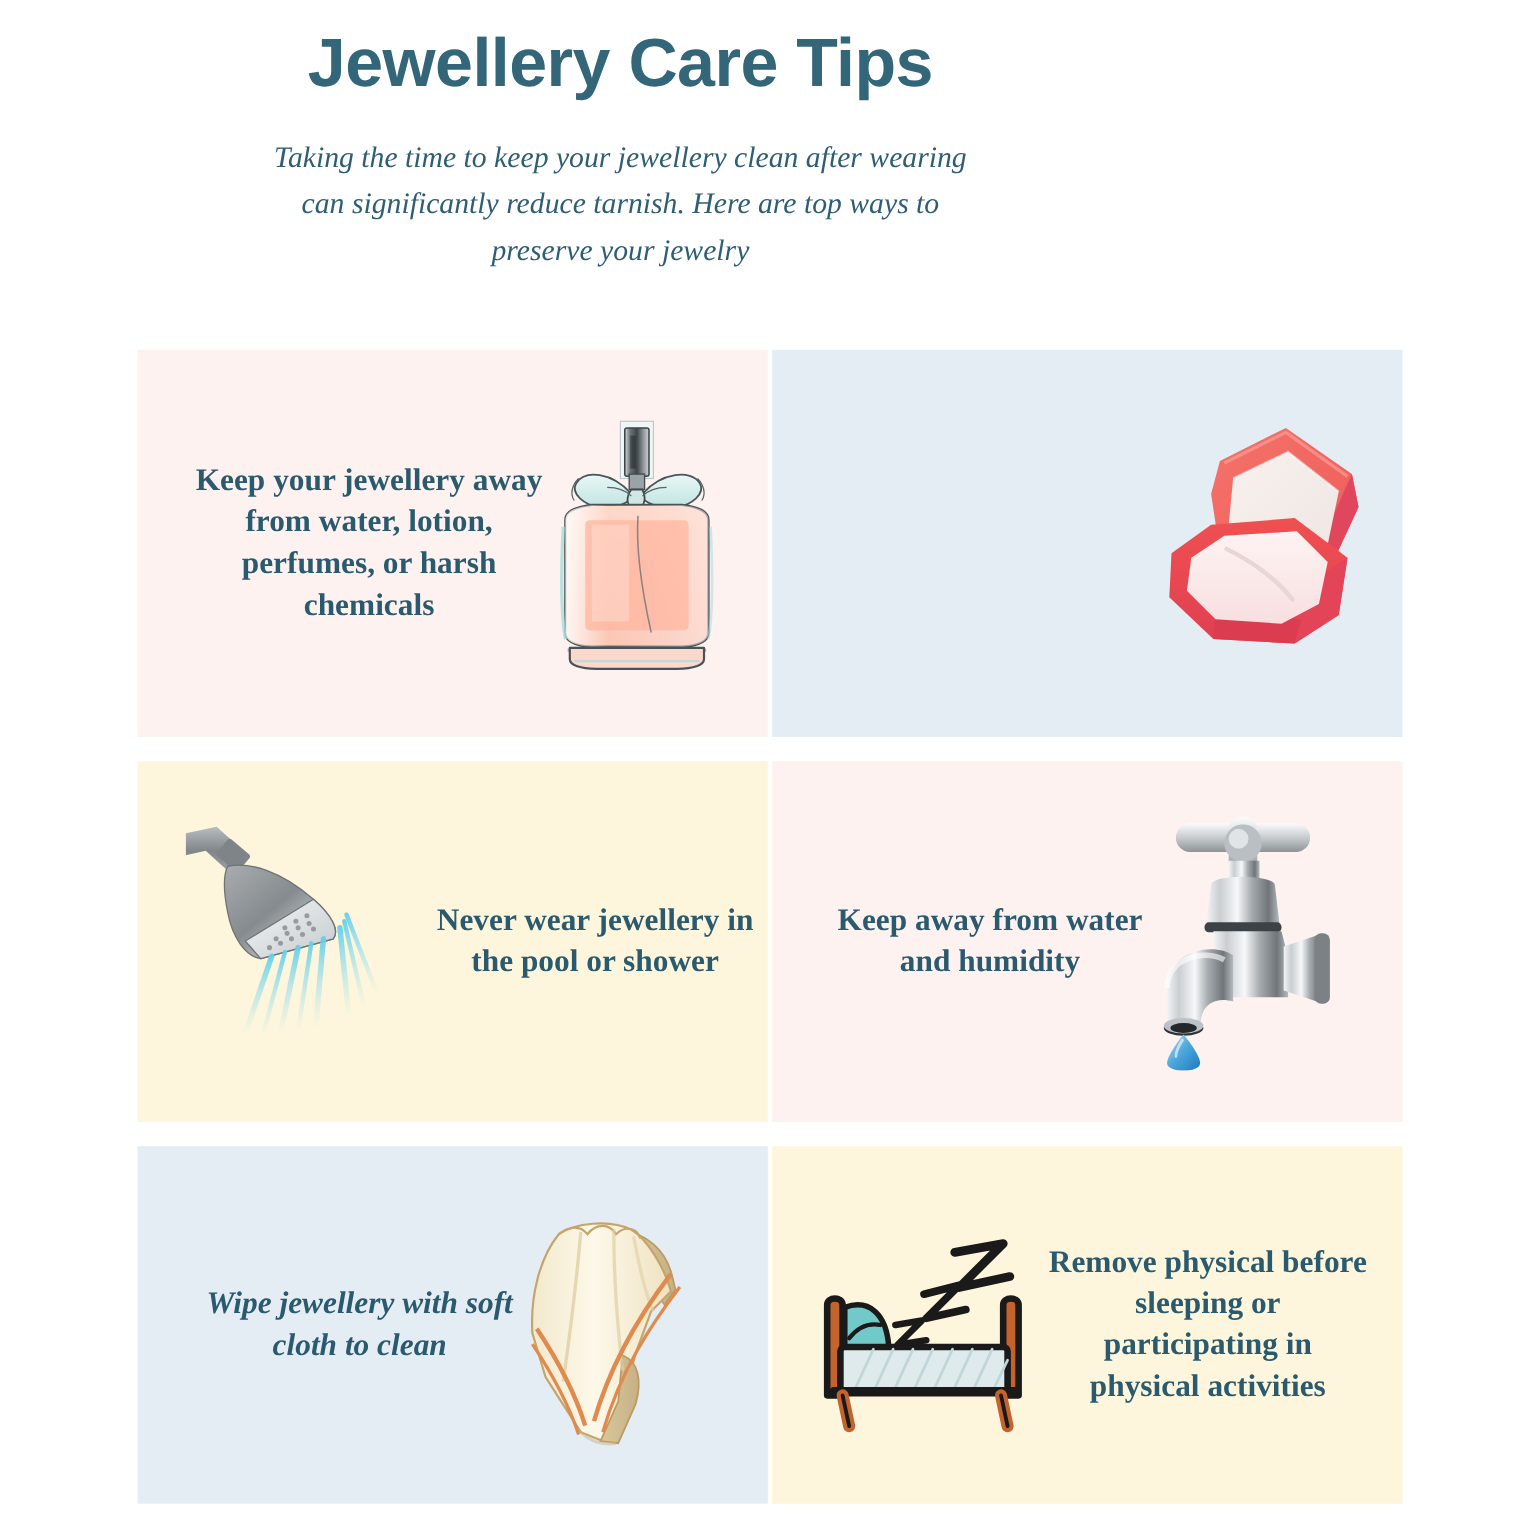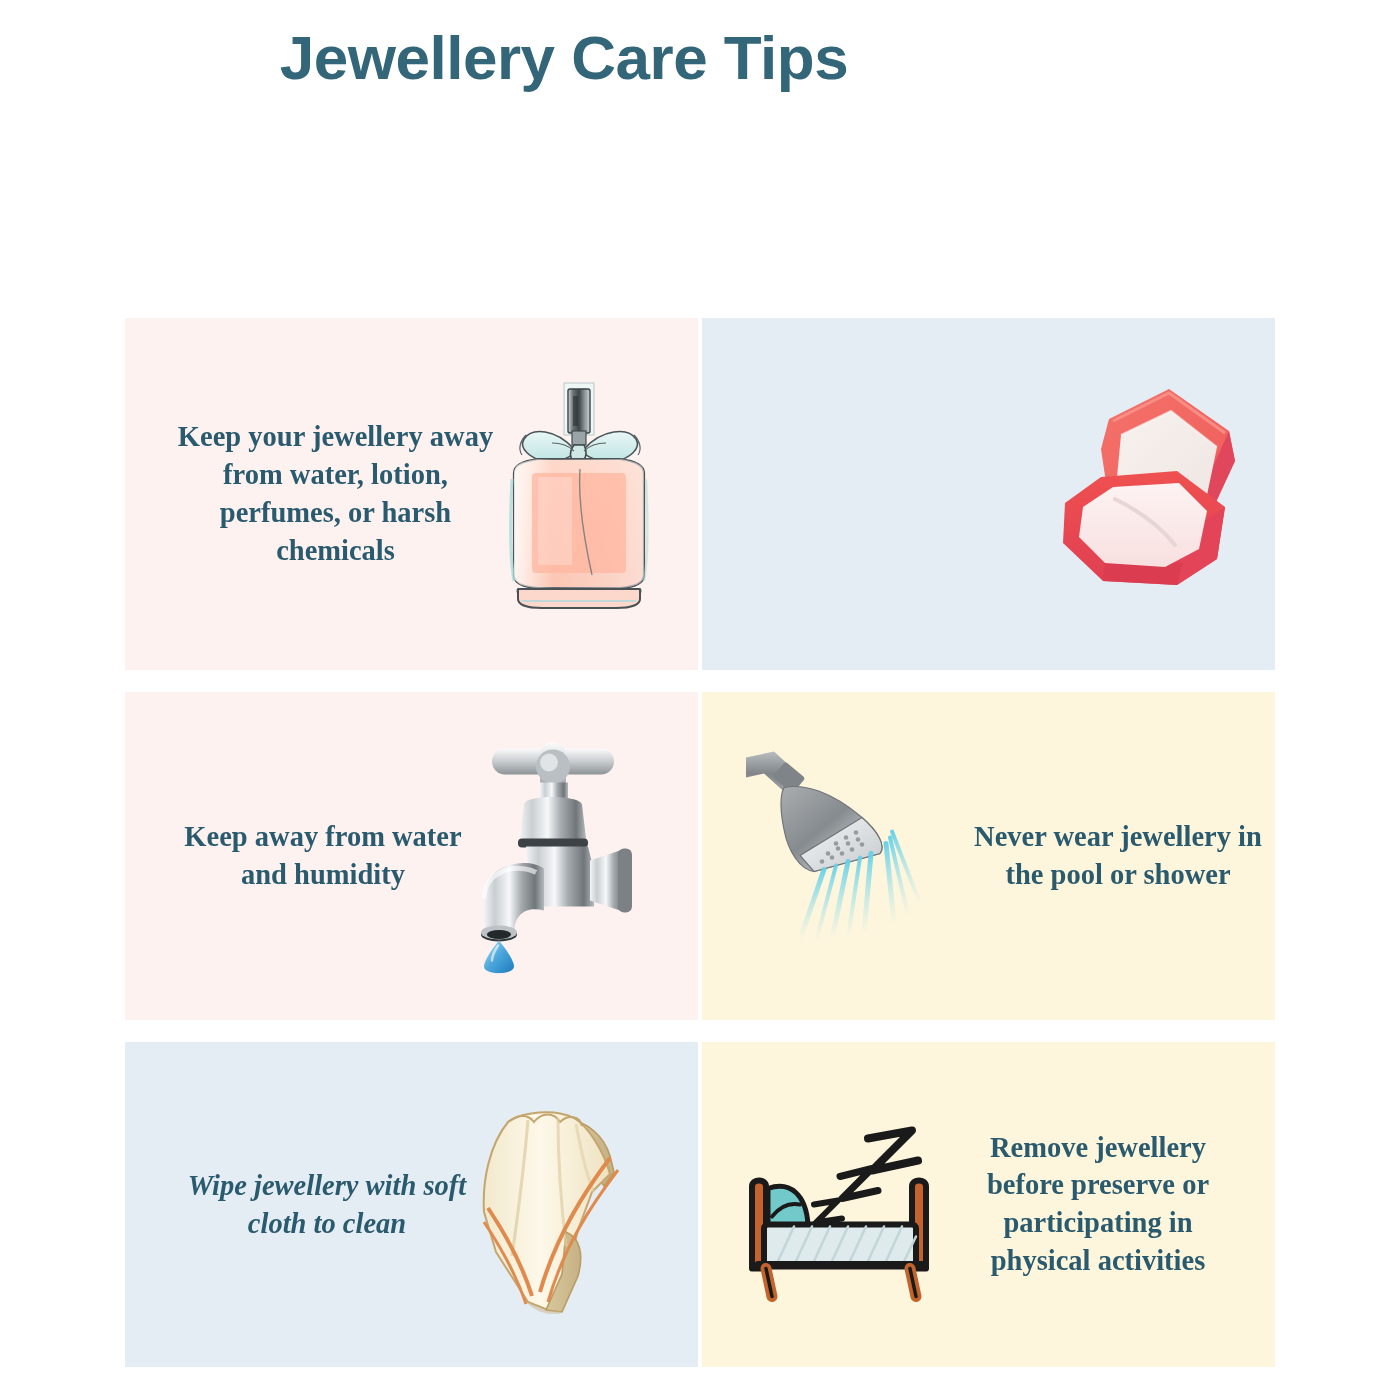--- a/index.html
+++ b/index.html
@@ -87,20 +87,21 @@
 
   .art{line-height:0;}
 </style>
 </head>
 <body>
 
 <div class="page">
 
   <div class="header">
     <h1 class="title">Jewellery Care Tips</h1>
+    <p class="subtitle">Taking the time to keep your jewellery clean after wearing can significantly reduce tarnish. Here are top ways to preserve your jewelry</p>
   </div>
 
   <div class="grid">
 
     <div class="card pink c1">
       <div class="card-text">Keep your jewellery away from water, lotion, perfumes, or harsh chemicals</div>
       <div class="art">
         <svg width="180" height="250" viewBox="0 0 180 250">
           <defs>
             <linearGradient id="pfLiq" x1="0" y1="0" x2="1" y2="1">
@@ -190,74 +191,20 @@
 
           <path d="M8 126 L44 100 L120 94 L168 130 L160 182 L120 208 L46 204 L6 166 Z" fill="url(#boxRed)"></path>
           <path d="M168 130 L160 182 L120 208 L126 158 Z" fill="#e34458"></path>
           <path d="M46 204 L120 208 L126 186 L48 182 Z" fill="#d93c50" opacity=".85"></path>
 
           <path d="M26 130 L56 110 L122 106 L150 134 L142 172 L108 190 L48 186 L22 160 Z" fill="url(#cream2)"></path>
 
           <path d="M58 122 C82 134, 104 150, 118 168" fill="none" stroke="#e6d3d3" stroke-width="4" stroke-linecap="round" opacity=".9"></path>
 
           <path d="M56 44 L112 16 L168 56" fill="none" stroke="#f89a92" stroke-width="3" opacity=".75"></path>
-        </svg>
-      </div>
-    </div>
-
-    <div class="card pink c4">
-      <div class="card-text">Keep away from water and humidity</div>
-      <div class="art">
-        <svg width="180" height="235" viewBox="0 0 180 235">
-          <defs>
-            <linearGradient id="fcSteel" x1="0" y1="0" x2="1" y2="0">
-              <stop offset="0%" stop-color="#f2f4f5"></stop>
-              <stop offset="18%" stop-color="#c9ced1"></stop>
-              <stop offset="42%" stop-color="#f6f8f9"></stop>
-              <stop offset="62%" stop-color="#a5abaf"></stop>
-              <stop offset="85%" stop-color="#6f7578"></stop>
-              <stop offset="100%" stop-color="#b4babd"></stop>
-            </linearGradient>
-            <linearGradient id="fcHandle" x1="0" y1="0" x2="0" y2="1">
-              <stop offset="0%" stop-color="#fafbfb"></stop>
-              <stop offset="50%" stop-color="#c7cccf"></stop>
-              <stop offset="100%" stop-color="#8d9396"></stop>
-            </linearGradient>
-            <linearGradient id="fcDrop" x1="0" y1="0" x2="1" y2="1">
-              <stop offset="0%" stop-color="#bfe6f7"></stop>
-              <stop offset="45%" stop-color="#4fa9dd"></stop>
-              <stop offset="100%" stop-color="#1d7bbd"></stop>
-            </linearGradient>
-          </defs>
-
-          <rect x="22" y="10" width="122" height="26" rx="13" fill="url(#fcHandle)"></rect>
-          <rect x="70" y="4" width="26" height="52" rx="12" fill="url(#fcHandle)"></rect>
-          <circle cx="83" cy="28" r="17" fill="#b9bfc2"></circle>
-          <circle cx="79" cy="24" r="9" fill="#e6eaec" opacity=".85"></circle>
-
-          <rect x="70" y="44" width="28" height="22" fill="url(#fcSteel)"></rect>
-
-          <path d="M54 66 C54 56, 110 56, 112 66 L116 100 C116 112, 50 112, 50 100 Z" fill="url(#fcSteel)"></path>
-          <rect x="48" y="100" width="70" height="9" rx="4" fill="#3c4245"></rect>
-
-          <path d="M56 108 L118 108 L124 132 L124 168 L62 168 Z" fill="url(#fcSteel)"></path>
-
-          <path d="M120 122 L150 112 L158 124 L158 160 L150 172 L120 162 Z" fill="url(#fcSteel)"></path>
-          <rect x="148" y="110" width="14" height="64" rx="6" fill="#7b8184"></rect>
-
-          <path d="M14 160 C14 124, 58 118, 74 130 L74 172 C60 168, 44 172, 44 196
-                   L14 196 Z" fill="url(#fcSteel)"></path>
-          <path d="M14 160 C14 132, 48 124, 66 134" fill="none" stroke="#ffffff" stroke-width="5" opacity=".6"></path>
-
-          <ellipse cx="29" cy="196" rx="18" ry="7" fill="#2e3336"></ellipse>
-          <ellipse cx="29" cy="194" rx="18" ry="7" fill="#bcc2c5"></ellipse>
-          <ellipse cx="29" cy="196" rx="12" ry="4.5" fill="#23282b"></ellipse>
-
-          <path d="M29 202 C29 202, 14 220, 14 228 C14 237, 44 237, 44 228 C44 220, 29 202, 29 202 Z" fill="url(#fcDrop)"></path>
-          <path d="M22 222 C22 216, 26 210, 28 207" fill="none" stroke="#ffffff" stroke-width="2.5" opacity=".6" stroke-linecap="round"></path>
         </svg>
       </div>
     </div>
 
     <div class="card cream c3">
       <div class="art">
         <svg width="210" height="205" viewBox="0 0 210 205">
           <defs>
             <linearGradient id="shChrome" x1="0" y1="0" x2="1" y2="1">
               <stop offset="0%" stop-color="#a9adb0"></stop>
@@ -312,20 +259,74 @@
             <line x1="140" y1="106" x2="140" y2="186" stroke="url(#shWater)" stroke-width="4"></line>
             <line x1="146" y1="100" x2="154" y2="180" stroke="url(#shWater)" stroke-width="5"></line>
             <line x1="150" y1="94" x2="168" y2="172" stroke="url(#shWater)" stroke-width="4"></line>
             <line x1="152" y1="88" x2="180" y2="160" stroke="url(#shWater)" stroke-width="4"></line>
           </g>
         </svg>
       </div>
       <div class="card-text">Never wear jewellery in the pool or shower</div>
     </div>
 
+    <div class="card pink c4">
+      <div class="card-text">Keep away from water and humidity</div>
+      <div class="art">
+        <svg width="180" height="235" viewBox="0 0 180 235">
+          <defs>
+            <linearGradient id="fcSteel" x1="0" y1="0" x2="1" y2="0">
+              <stop offset="0%" stop-color="#f2f4f5"></stop>
+              <stop offset="18%" stop-color="#c9ced1"></stop>
+              <stop offset="42%" stop-color="#f6f8f9"></stop>
+              <stop offset="62%" stop-color="#a5abaf"></stop>
+              <stop offset="85%" stop-color="#6f7578"></stop>
+              <stop offset="100%" stop-color="#b4babd"></stop>
+            </linearGradient>
+            <linearGradient id="fcHandle" x1="0" y1="0" x2="0" y2="1">
+              <stop offset="0%" stop-color="#fafbfb"></stop>
+              <stop offset="50%" stop-color="#c7cccf"></stop>
+              <stop offset="100%" stop-color="#8d9396"></stop>
+            </linearGradient>
+            <linearGradient id="fcDrop" x1="0" y1="0" x2="1" y2="1">
+              <stop offset="0%" stop-color="#bfe6f7"></stop>
+              <stop offset="45%" stop-color="#4fa9dd"></stop>
+              <stop offset="100%" stop-color="#1d7bbd"></stop>
+            </linearGradient>
+          </defs>
+
+          <rect x="22" y="10" width="122" height="26" rx="13" fill="url(#fcHandle)"></rect>
+          <rect x="70" y="4" width="26" height="52" rx="12" fill="url(#fcHandle)"></rect>
+          <circle cx="83" cy="28" r="17" fill="#b9bfc2"></circle>
+          <circle cx="79" cy="24" r="9" fill="#e6eaec" opacity=".85"></circle>
+
+          <rect x="70" y="44" width="28" height="22" fill="url(#fcSteel)"></rect>
+
+          <path d="M54 66 C54 56, 110 56, 112 66 L116 100 C116 112, 50 112, 50 100 Z" fill="url(#fcSteel)"></path>
+          <rect x="48" y="100" width="70" height="9" rx="4" fill="#3c4245"></rect>
+
+          <path d="M56 108 L118 108 L124 132 L124 168 L62 168 Z" fill="url(#fcSteel)"></path>
+
+          <path d="M120 122 L150 112 L158 124 L158 160 L150 172 L120 162 Z" fill="url(#fcSteel)"></path>
+          <rect x="148" y="110" width="14" height="64" rx="6" fill="#7b8184"></rect>
+
+          <path d="M14 160 C14 124, 58 118, 74 130 L74 172 C60 168, 44 172, 44 196
+                   L14 196 Z" fill="url(#fcSteel)"></path>
+          <path d="M14 160 C14 132, 48 124, 66 134" fill="none" stroke="#ffffff" stroke-width="5" opacity=".6"></path>
+
+          <ellipse cx="29" cy="196" rx="18" ry="7" fill="#2e3336"></ellipse>
+          <ellipse cx="29" cy="194" rx="18" ry="7" fill="#bcc2c5"></ellipse>
+          <ellipse cx="29" cy="196" rx="12" ry="4.5" fill="#23282b"></ellipse>
+
+          <path d="M29 202 C29 202, 14 220, 14 228 C14 237, 44 237, 44 228 C44 220, 29 202, 29 202 Z" fill="url(#fcDrop)"></path>
+          <path d="M22 222 C22 216, 26 210, 28 207" fill="none" stroke="#ffffff" stroke-width="2.5" opacity=".6" stroke-linecap="round"></path>
+        </svg>
+      </div>
+    </div>
+
     <div class="card blue c5">
       <div class="card-text">Wipe jewellery with soft cloth to clean</div>
       <div class="art">
         <svg width="170" height="230" viewBox="0 0 170 230">
           <defs>
             <linearGradient id="clLight" x1="0" y1="0" x2="1" y2="0">
               <stop offset="0%" stop-color="#f2e9cd"></stop>
               <stop offset="45%" stop-color="#fdf8e9"></stop>
               <stop offset="100%" stop-color="#efe2c1"></stop>
             </linearGradient>
@@ -389,17 +390,17 @@
 
             <path d="M26 146 L190 146" fill="none" stroke-width="7"></path>
 
             <path d="M34 150 L40 178" fill="none" stroke="#c4632c" stroke-width="11"></path>
             <path d="M34 150 L40 178" fill="none" stroke-width="3.5"></path>
             <path d="M178 150 L184 178" fill="none" stroke="#c4632c" stroke-width="11"></path>
             <path d="M178 150 L184 178" fill="none" stroke-width="3.5"></path>
           </g>
         </svg>
       </div>
-      <div class="card-text">Remove jewellery before preserve or participating in physical activities</div>
+      <div class="card-text">Remove physical before sleeping or participating in physical activities</div>
     </div>
 
   </div>
 </div>
 
 </body></html>

